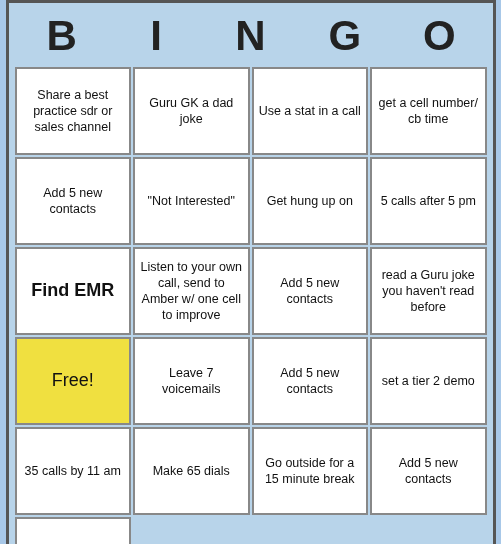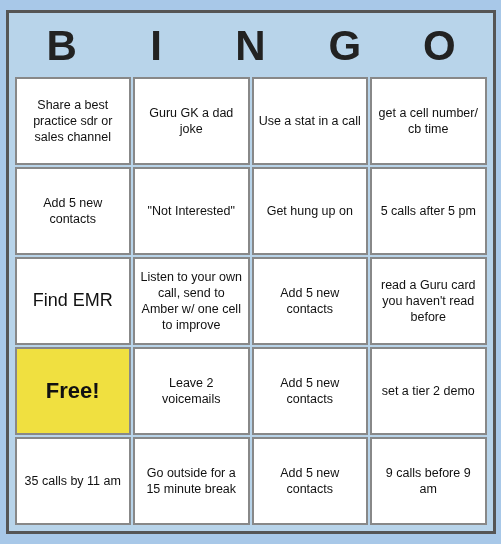--- a/index.html
+++ b/index.html
@@ -44,26 +44,26 @@
       justify-content: center;
       text-align: center;
       font-size: 12.5px;
       font-weight: normal;
       color: #111;
       padding: 5px 4px;
       line-height: 1.3;
     }
     .bingo-cell.free {
       background: #f0e040;
-      font-size: 22px;
-      font-weight: bold;
+      font-size: 18px;
+      font-weight: normal;
     }
     .bingo-cell.large-text {
       font-size: 18px;
-      font-weight: normal;
+      font-weight: bold;
     }
   </style>
 </head>
 <body>
 
 <div class="bingo-card">
   <div class="bingo-header">
 
   <div class="bingo-letter">B</div>
       <div class="bingo-letter">I</div>
@@ -77,23 +77,24 @@
       <div class="bingo-cell">Guru GK a dad joke</div>
       <div class="bingo-cell">Use a stat in a call</div>
       <div class="bingo-cell">get a cell number/ cb time</div>
       <div class="bingo-cell">Add 5 new contacts</div>
       <div class="bingo-cell">"Not Interested"</div>
       <div class="bingo-cell">Get hung up on</div>
       <div class="bingo-cell">5 calls after 5 pm</div>
       <div class="bingo-cell large-text">Find EMR</div>
       <div class="bingo-cell">Listen to your own call, send to Amber w/ one cell to improve</div>
       <div class="bingo-cell">Add 5 new contacts</div>
-      <div class="bingo-cell">read a Guru card you haven't read before</div>
+      <div class="bingo-cell">read a Guru joke you haven't read before</div>
       <div class="bingo-cell free">Free!</div>
-      <div class="bingo-cell">Leave 2 voicemails</div>
+      <div class="bingo-cell">Leave 7 voicemails</div>
       <div class="bingo-cell">Add 5 new contacts</div>
       <div class="bingo-cell">set a tier 2 demo</div>
       <div class="bingo-cell">35 calls by 11 am</div>
+      <div class="bingo-cell">Make 65 dials</div>
       <div class="bingo-cell">Go outside for a 15 minute break</div>
       <div class="bingo-cell">Add 5 new contacts</div>
       <div class="bingo-cell">9 calls before 9 am</div>
     </div>
 </div>
 
 </body></html>

